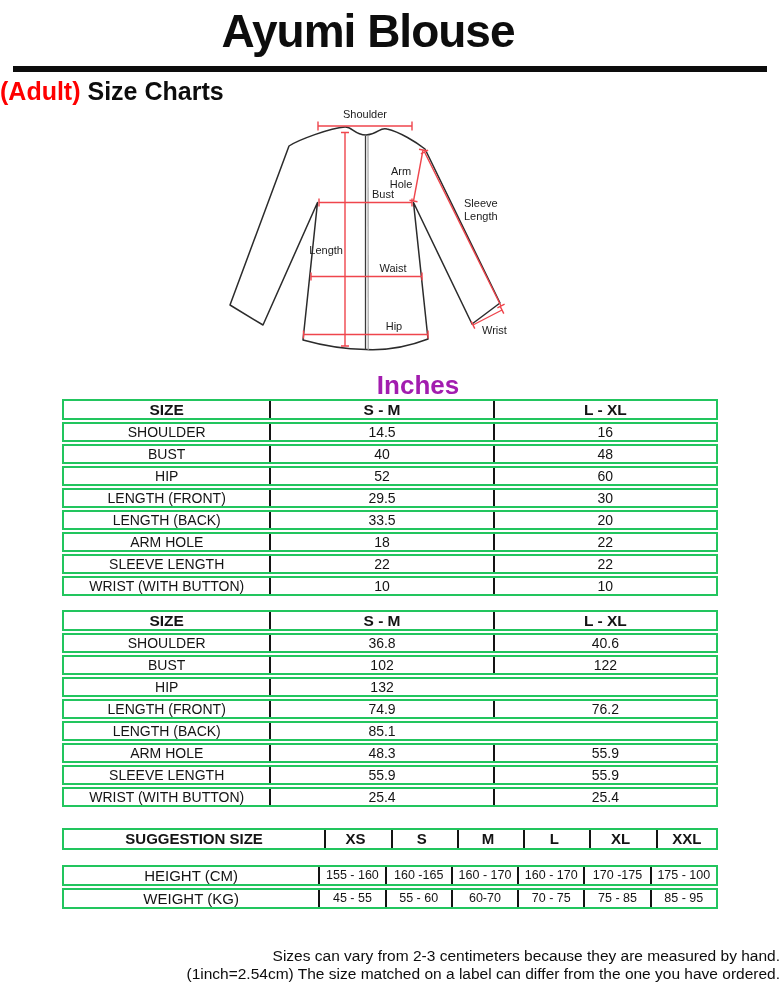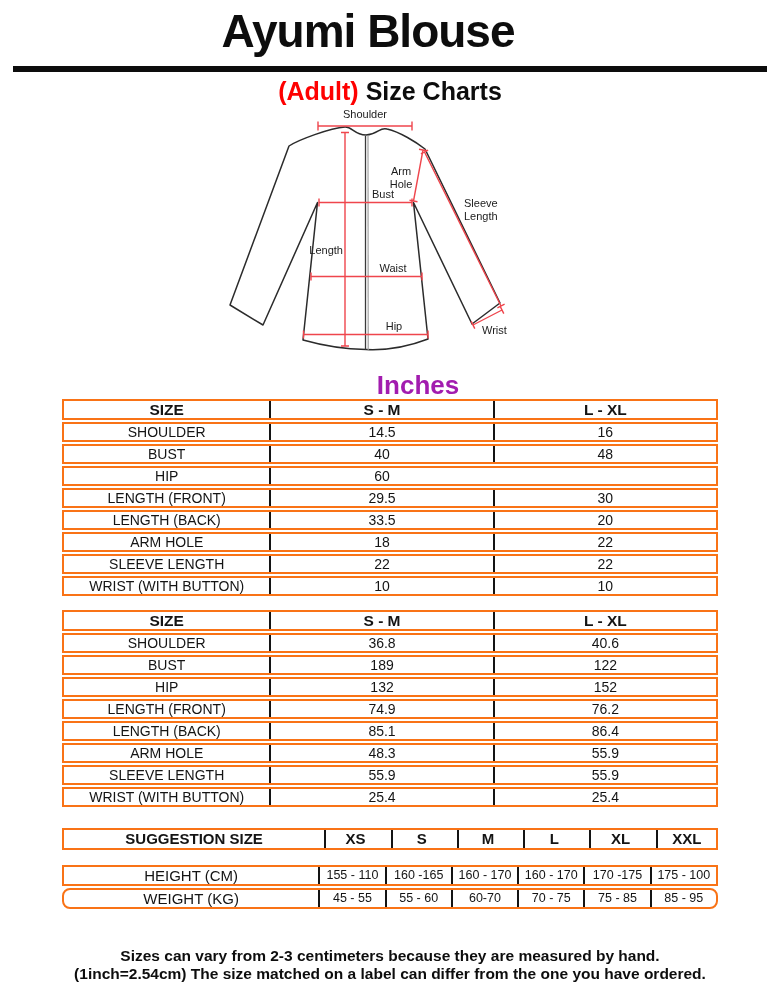--- a/index.html
+++ b/index.html
@@ -8,21 +8,21 @@
     font-family:"Liberation Sans", sans-serif; color:#141414; overflow:hidden;
   }
   .page-title {
     position:absolute; top:4px; left:0; width:736px; text-align:center;
     font-size:46px; font-weight:bold; letter-spacing:-1px; color:#0d0d0d;
   }
   .title-divider {
     position:absolute; top:66px; left:13px; width:754px; height:6px; background:#0d0d0d;
   }
   .page-subtitle {
-    position:absolute; top:77px; left:0; width:780px; text-align:center;
+    position:absolute; top:77px; left:0; width:780px; text-align:left;
     font-size:25px; font-weight:bold; color:#0d0d0d;
   }
   .page-subtitle .adult { color:var(--accent-red,#fe0000); }
   .diagram-wrap { position:absolute; top:103px; left:195px; width:390px; height:272px; }
   .diagram-wrap svg { display:block; }
   svg text {
     font-family:"Liberation Sans", sans-serif; font-size:11px; fill:#1c1c1c;
   }
   .measure { stroke:var(--measure-red,#ef464d); stroke-width:1.4; fill:none; }
   .outline { fill:#ffffff; stroke:#2b2b2b; stroke-width:1.5; stroke-linejoin:round; }
@@ -32,34 +32,34 @@
     position:absolute; left:0; width:780px; text-align:center;
     font-size:26px; font-weight:bold; color:#a21caf;padding-left:28px;
   }
   #inches-heading { top:370px; }
   #cm-heading { top:607px; }
   .size-table { position:absolute; left:62px; width:656px; }
   #inches-table { top:399px; }
   #cm-table { top:610px; }
   #suggestion-table { top:828px; }
   .t-row {
-    display:grid; border:2px solid #f97316; margin-bottom:2px; background:#fff;
+    display:grid; border:2px solid #22c55e; margin-bottom:2px; background:#fff;
   }
   .t-cell {
     text-align:center; height:14px; line-height:14px; font-size:14px;
     padding:1px 2px; overflow:hidden; white-space:nowrap;
   }
   .t-cell + .t-cell { border-left:2px solid #141414; }
   .t-head .t-cell { height:15px; line-height:15px; font-size:15.5px; font-weight:bold; }
   #suggestion-table .t-head .t-cell { height:16px; line-height:16px; font-size:15px;margin-left:6px; }
   #suggestion-table .t-cell { height:15px; line-height:15px; font-size:12.5px; }
   #suggestion-table .t-cell:first-child { font-size:15px; }
   .footer-note {
-    position:absolute; top:947px; left:0; width:780px; text-align:center;
-    font-size:15.5px; font-weight:bold; line-height:18px; color:#0d0d0d;
+    position:absolute; top:947px; left:0; width:780px; text-align:right;
+    font-size:15.5px; font-weight:normal; line-height:18px; color:#0d0d0d;
   }
 </style>
 </head>
 <body>
 
 <div class="page">
 
   <div class="page-title">Ayumi Blouse</div>
 
   <div class="title-divider"></div>
@@ -125,20 +125,21 @@
         <div class="t-cell">14.5</div>
         <div class="t-cell">16</div>
       </div>
       <div class="t-row" style="grid-template-columns: 31.5% 34.25% 34.25%;">
         <div class="t-cell">BUST</div>
         <div class="t-cell">40</div>
         <div class="t-cell">48</div>
       </div>
       <div class="t-row" style="grid-template-columns: 31.5% 34.25% 34.25%;">
         <div class="t-cell">HIP</div>
+        <div class="t-cell">52</div>
         <div class="t-cell">60</div>
       </div>
       <div class="t-row" style="grid-template-columns: 31.5% 34.25% 34.25%;">
         <div class="t-cell">LENGTH (FRONT)</div>
         <div class="t-cell">29.5</div>
         <div class="t-cell">30</div>
       </div>
       <div class="t-row" style="grid-template-columns: 31.5% 34.25% 34.25%;">
         <div class="t-cell">LENGTH (BACK)</div>
         <div class="t-cell">33.5</div>
@@ -168,37 +169,35 @@
         <div class="t-cell">S - M</div>
         <div class="t-cell">L - XL</div>
       </div>
       <div class="t-row" style="grid-template-columns: 31.5% 34.25% 34.25%;">
         <div class="t-cell">SHOULDER</div>
         <div class="t-cell">36.8</div>
         <div class="t-cell">40.6</div>
       </div>
       <div class="t-row" style="grid-template-columns: 31.5% 34.25% 34.25%;">
         <div class="t-cell">BUST</div>
-        <div class="t-cell">189</div>
+        <div class="t-cell">102</div>
         <div class="t-cell">122</div>
       </div>
       <div class="t-row" style="grid-template-columns: 31.5% 34.25% 34.25%;">
         <div class="t-cell">HIP</div>
         <div class="t-cell">132</div>
-        <div class="t-cell">152</div>
       </div>
       <div class="t-row" style="grid-template-columns: 31.5% 34.25% 34.25%;">
         <div class="t-cell">LENGTH (FRONT)</div>
         <div class="t-cell">74.9</div>
         <div class="t-cell">76.2</div>
       </div>
       <div class="t-row" style="grid-template-columns: 31.5% 34.25% 34.25%;">
         <div class="t-cell">LENGTH (BACK)</div>
         <div class="t-cell">85.1</div>
-        <div class="t-cell">86.4</div>
       </div>
       <div class="t-row" style="grid-template-columns: 31.5% 34.25% 34.25%;">
         <div class="t-cell">ARM HOLE</div>
         <div class="t-cell">48.3</div>
         <div class="t-cell">55.9</div>
       </div>
       <div class="t-row" style="grid-template-columns: 31.5% 34.25% 34.25%;">
         <div class="t-cell">SLEEVE LENGTH</div>
         <div class="t-cell">55.9</div>
         <div class="t-cell">55.9</div>
@@ -215,28 +214,28 @@
         <div class="t-cell">SUGGESTION SIZE</div>
         <div class="t-cell">XS</div>
         <div class="t-cell">S</div>
         <div class="t-cell">M</div>
         <div class="t-cell">L</div>
         <div class="t-cell">XL</div>
         <div class="t-cell">XXL</div>
       </div>
       <div class="t-row" style="grid-template-columns: 39% 10.1667% 10.1667% 10.1667% 10.1667% 10.1667% 10.1667%; margin-top: 15px;">
         <div class="t-cell">HEIGHT (CM)</div>
-        <div class="t-cell">155 - 110</div>
+        <div class="t-cell">155 - 160</div>
         <div class="t-cell">160 -165</div>
         <div class="t-cell">160 - 170</div>
         <div class="t-cell">160 - 170</div>
         <div class="t-cell">170 -175</div>
         <div class="t-cell">175 - 100</div>
       </div>
-      <div class="t-row" style="grid-template-columns: 39% 10.1667% 10.1667% 10.1667% 10.1667% 10.1667% 10.1667%; border-radius: 8px;">
+      <div class="t-row" style="grid-template-columns: 39% 10.1667% 10.1667% 10.1667% 10.1667% 10.1667% 10.1667%;">
         <div class="t-cell">WEIGHT (KG)</div>
         <div class="t-cell">45 - 55</div>
         <div class="t-cell">55 - 60</div>
         <div class="t-cell">60-70</div>
         <div class="t-cell">70 - 75</div>
         <div class="t-cell">75 - 85</div>
         <div class="t-cell">85 - 95</div>
       </div>
     </div>
 

